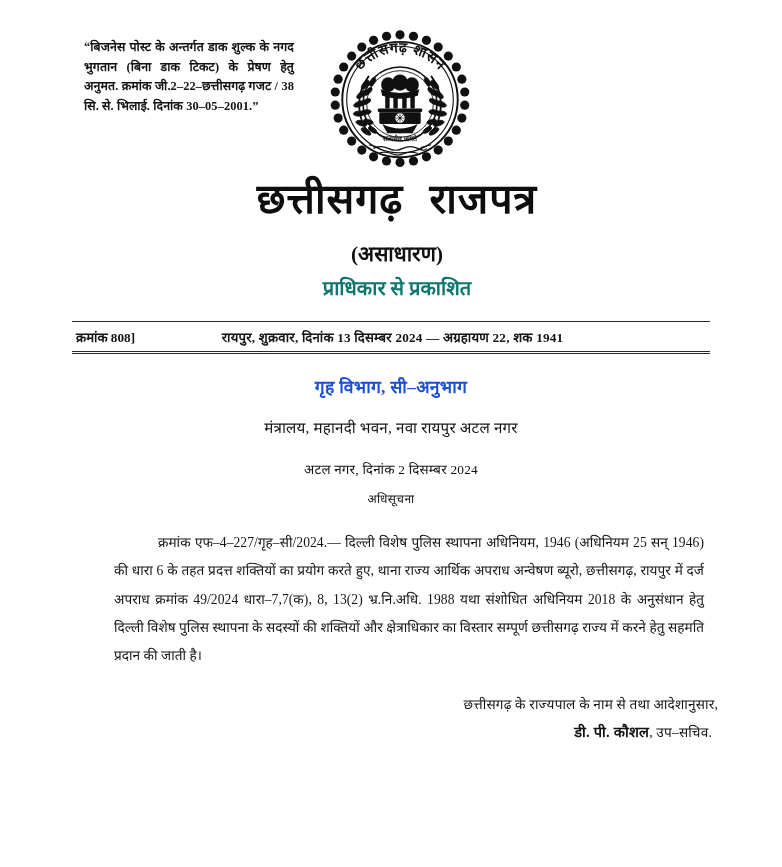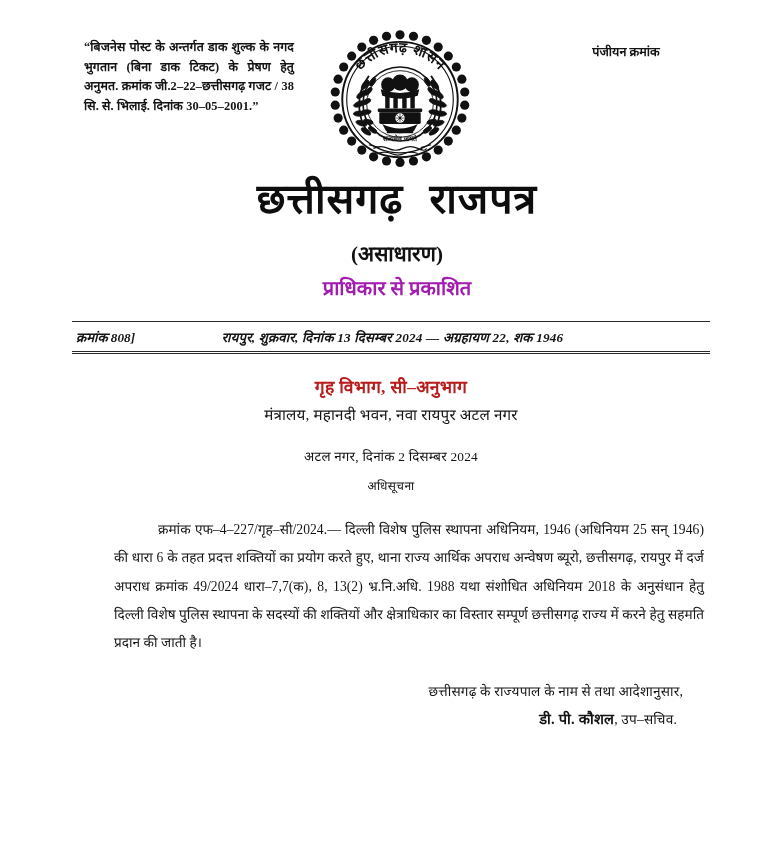--- a/index.html
+++ b/index.html
@@ -94,27 +94,26 @@
     font-size: 21px;
     font-weight: 700;
     margin-top: 16px;
     color: #111111;
   }
   .gazette-sub2 {
     font-family: "Liberation Serif", "DejaVu Serif", serif;
     font-size: 20px;
     font-weight: 700;
     margin-top: 7px;
-    color: #a21caf;
+    color: #0f766e;
   }
 
   
   .rule-section {
     margin: 20px 72px 0 72px;
-    font-style: italic;
   }
   .rule-top {
     border-top: 1.4px solid #2a2a2a;
     height: 0;
   }
   .issue-line {
     display: flex;
     align-items: baseline;
     padding: 6px 4px 5px 4px;
     font-size: 13.2px;
@@ -140,26 +139,26 @@
 
   
   .dept-block {
     text-align: center;
     margin-top: 20px;
   }
   .dept-name {
     font-size: 17.5px;
     font-weight: 700;
     letter-spacing: 0.3px;
-    color: #b91c1c;
+    color: #1d4ed8;
   }
   .dept-address {
     font-size: 15.2px;
     font-weight: 400;
-    margin-top: 6px;
+    margin-top: 19px;
     letter-spacing: 0.2px;
     color: #141414;
   }
   .place-date {
     font-size: 13.4px;
     font-weight: 400;
     margin-top: 23px;
     letter-spacing: 0.2px;
     color: #141414;
   }
@@ -180,21 +179,21 @@
     line-height: 2.08;
     text-align: justify;
     text-align-last: left;
     text-indent: 44px;
     color: #141414;
     letter-spacing: 0.05px;
   }
 
   
   .sign-block {
-    margin: 24px 99px 0 0;
+    margin: 24px 64px 0 0;
     text-align: right;
   }
   .sign-line1 {
     font-size: 13.6px;
     letter-spacing: 0.2px;
     color: #141414;
   }
   .sign-line2 {
     font-size: 13.6px;
     margin-top: 8px;
@@ -336,37 +335,36 @@
         <g stroke="#111111" stroke-width="1.6" fill="none">
           <path d="M64 160 q 10 -5 20 0 t 20 0 t 20 0 t 12 0"></path>
           <path d="M70 167 q 9 -4 18 0 t 18 0 t 18 0"></path>
           <path d="M58 155 l 14 4"></path>
           <path d="M142 155 l -14 4"></path>
         </g>
       </svg>
     </div>
 
     <div class="reg-note">
-      <div>पंजीयन क्रमांक</div>
     </div>
   </div>
 
   <div class="title-block">
     <div class="gazette-title">
       <span>छत्तीसगढ़</span><span class="word-gap"></span><span>राजपत्र</span>
     </div>
     <div class="gazette-sub1">(असाधारण)</div>
     <div class="gazette-sub2">प्राधिकार से प्रकाशित</div>
   </div>
 
   <div class="rule-section">
     <div class="rule-top"></div>
     <div class="issue-line">
       <span class="issue-number">क्रमांक 808]</span>
-      <span class="issue-center">रायपुर, शुक्रवार, दिनांक 13 दिसम्बर 2024 — अग्रहायण 22, शक 1946</span>
+      <span class="issue-center">रायपुर, शुक्रवार, दिनांक 13 दिसम्बर 2024 — अग्रहायण 22, शक 1941</span>
     </div>
     <div class="rule-bottom"></div>
   </div>
 
   <div class="dept-block">
     <div class="dept-name">गृह विभाग, सी–अनुभाग</div>
     <div class="dept-address">मंत्रालय, महानदी भवन, नवा रायपुर अटल नगर</div>
     <div class="place-date">अटल नगर, दिनांक 2 दिसम्बर 2024</div>
     <div class="notif-heading">अधिसूचना</div>
   </div>

